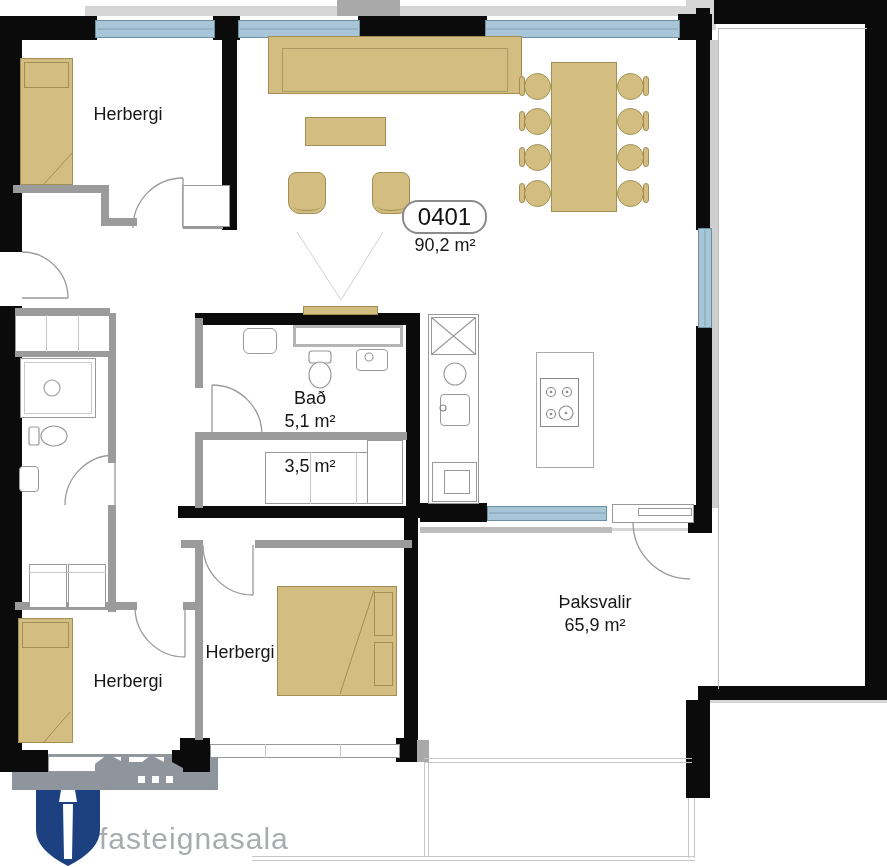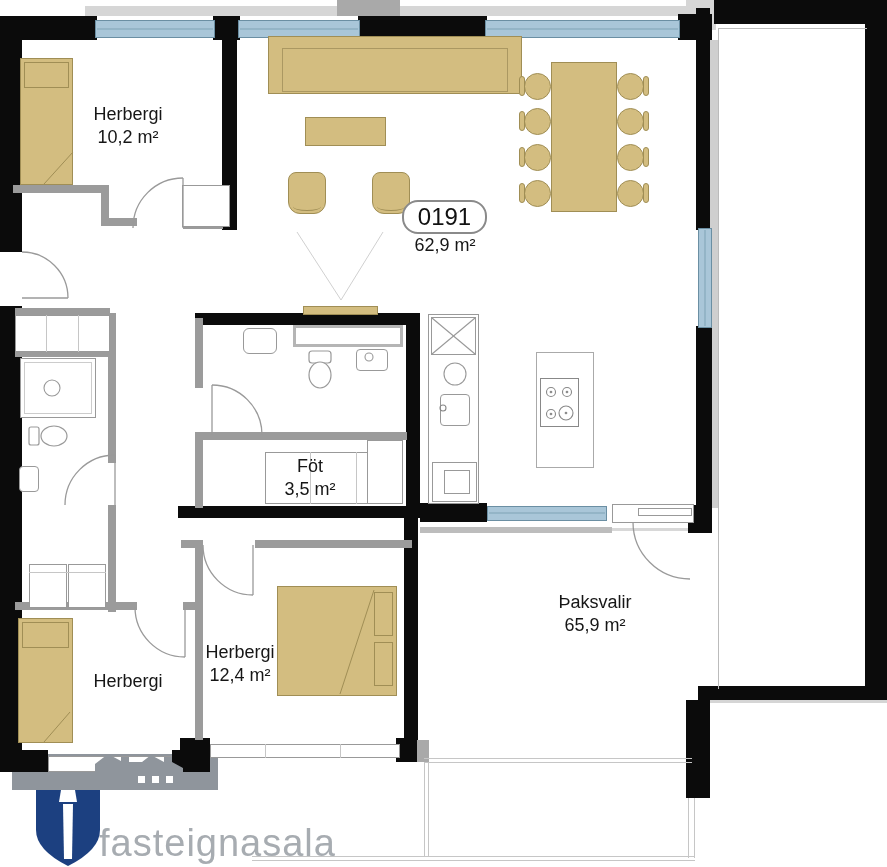--- a/index.html
+++ b/index.html
@@ -13,21 +13,21 @@
   .win{position:absolute;background:#a9c6d8;border:1px solid #6b8fa3;box-sizing:border-box;}
   .fur{position:absolute;background:#d3bd80;border:1px solid #a08e55;box-sizing:border-box;}
   .wfix{position:absolute;background:#fff;border:1px solid #999;box-sizing:border-box;}
   .lbl{position:absolute;text-align:center;font-size:18px;line-height:23px;color:#161616;}
   .lbl span{display:block;}
   #unit-pill{position:absolute;left:402px;top:200px;width:81px;height:30px;border:2px solid #8a8a8a;
     border-radius:16px;background:#fff;text-align:center;font-size:24px;line-height:29px;color:#111;}
   #svgo{position:absolute;left:0;top:0;pointer-events:none;}
   #brand-name{position:absolute;left:93px;top:787px;font-size:41px;font-weight:700;
     letter-spacing:1px;color:#1c4080;}
-  #brand-tagline{position:absolute;left:99px;top:822px;font-size:38px;font-weight:400;
+  #brand-tagline{position:absolute;left:99px;top:822px;font-size:30px;font-weight:400;
     letter-spacing:1px;color:#a7acb1;}
 </style>
 </head>
 <body>
 
 <div id="plan">
 
   <div class="lg" style="left:85px;top:6px;width:627px;height:10px;"></div>
   <div class="abs" style="left:337px;top:0;width:63px;height:16px;background:#a9a9a9;"></div>
   <div class="lg" style="left:686px;top:0;width:30px;height:30px;"></div>
@@ -220,35 +220,36 @@
       <line x1="97" y1="29" x2="213" y2="29"></line>
       <line x1="240" y1="29" x2="358" y2="29"></line>
       <line x1="487" y1="29" x2="678" y2="29"></line>
       <line x1="705" y1="230" x2="705" y2="326"></line>
       <line x1="489" y1="513" x2="605" y2="513"></line>
     </g>
   </svg>
 
   <div class="lbl" style="left:48px;top:103px;width:160px;">
     <span>Herbergi</span>
-    <span>10,2 m²</span>
   </div>
   <div id="unit-pill">
-    <span>0191</span>
+    <span>0401</span>
   </div>
   <div class="lbl" style="left:365px;top:234px;width:160px;">
-    <span>62,9 m²</span>
+    <span>90,2 m²</span>
+  </div>
+  <div class="lbl" style="left:240px;top:387px;width:140px;">
+    <span>Bað</span>
+    <span>5,1 m²</span>
   </div>
   <div class="lbl" style="left:240px;top:455px;width:140px;">
-    <span>Föt</span>
     <span>3,5 m²</span>
   </div>
   <div class="lbl" style="left:160px;top:641px;width:160px;">
     <span>Herbergi</span>
-    <span>12,4 m²</span>
   </div>
   <div class="lbl" style="left:48px;top:670px;width:160px;">
     <span>Herbergi</span>
   </div>
   <div class="lbl" style="left:515px;top:591px;width:160px;">
     <span>Þaksvalir</span>
     <span>65,9 m²</span>
   </div>
 
   <svg class="abs" style="left:12px;top:742px;z-index:5;" width="210" height="125" viewBox="0 0 210 125">

